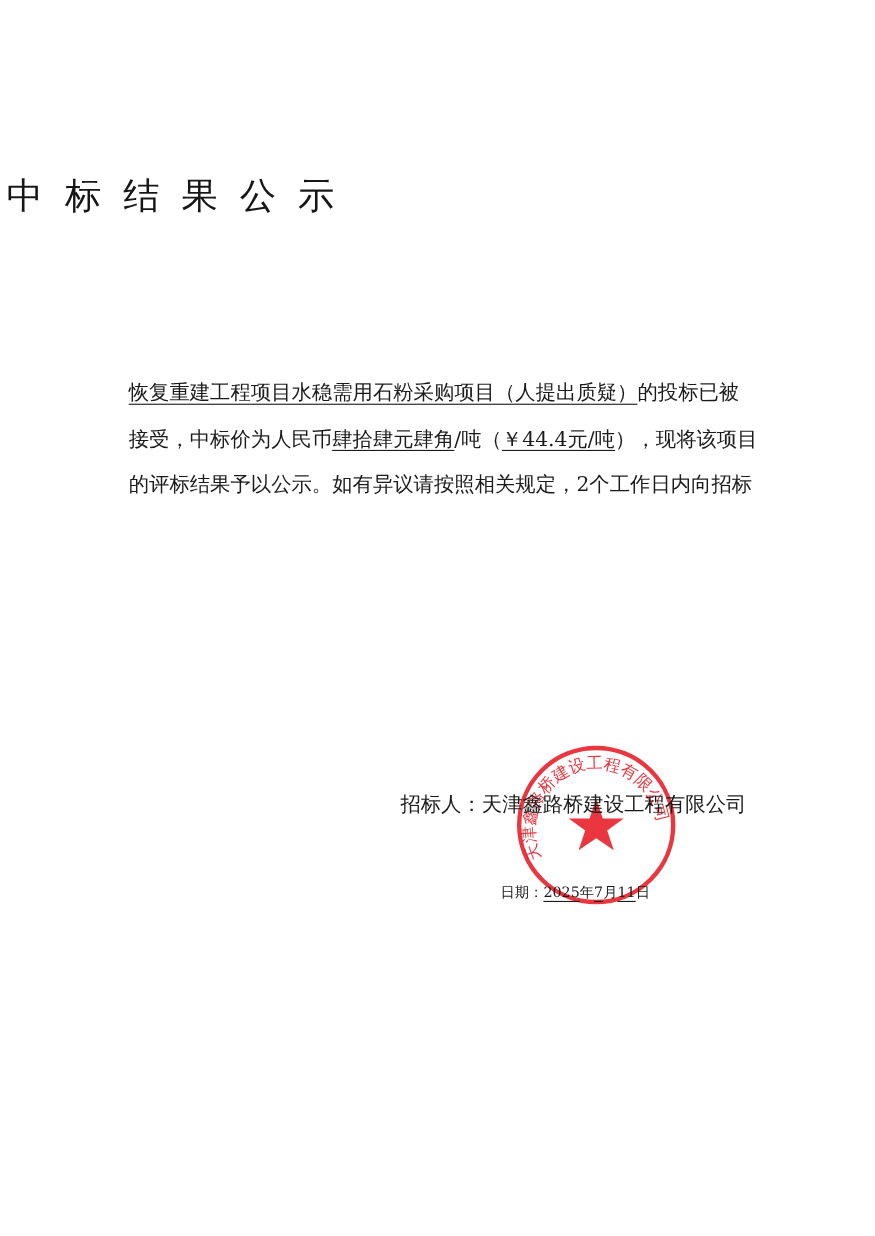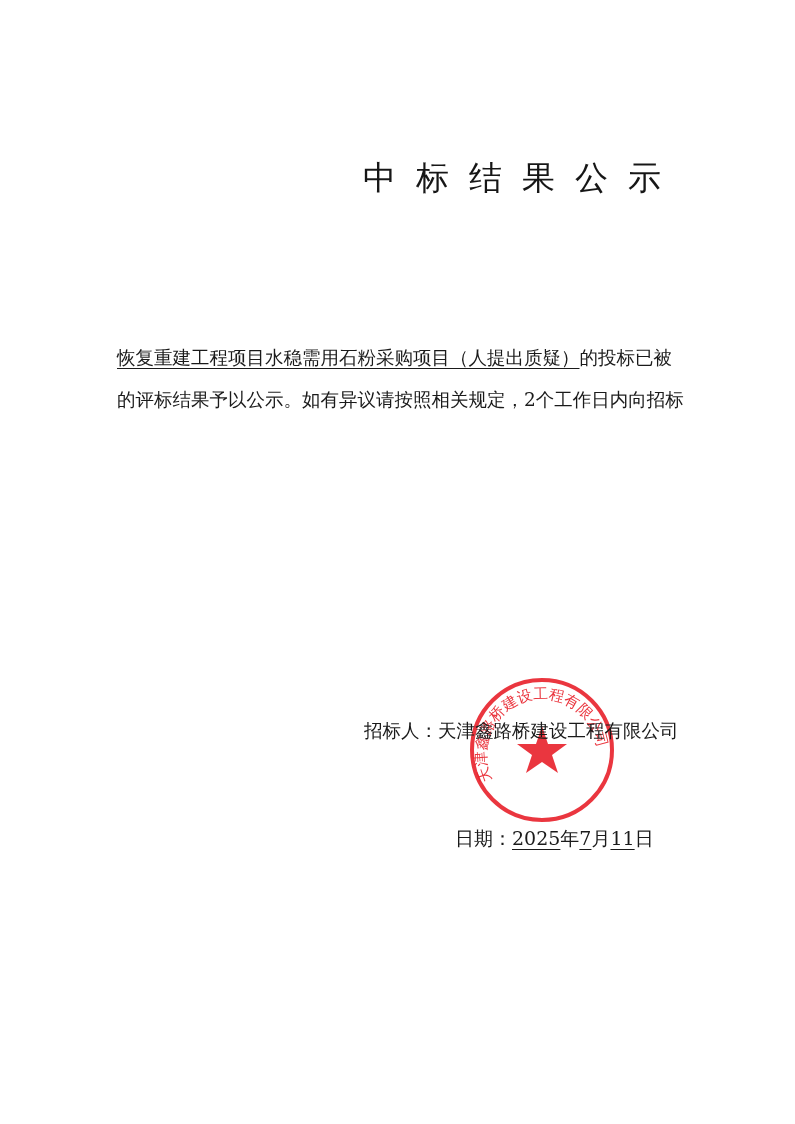--- a/index.html
+++ b/index.html
@@ -1,36 +1,37 @@
 <!DOCTYPE html>
 <html><head>
   <meta charset="utf-8">
   <style>
     html, body { margin: 0; padding: 0; background: #ffffff; }
     body { width: 795px; height: 1124px; position: relative; overflow: hidden;
       font-family: "DejaVu Serif", "Liberation Serif", serif; color: #1a1a1a; }
-    .title { position: absolute; top: 156px; left: 0; width: 681px; text-align: right;
+    .title { position: absolute; top: 156px; left: 0; width: 681px; text-align: left;
       font-family: "DejaVu Sans", "Liberation Sans", sans-serif; font-size: 33px;
-      letter-spacing: 20px; padding-left: 16px; box-sizing: border-box; color: #161616; }
+      letter-spacing: 20px; padding-left: 6px; box-sizing: border-box; color: #161616; }
     .para { position: absolute; top: 337px; left: 117px; width: 580px;
       font-size: 18.5px; line-height: 41.5px; text-align: justify; text-align-last: left; }
     .para .line { display: block; white-space: nowrap; }
     .indent { padding-left: 40px; }
     .u { text-decoration: underline; text-underline-offset: 4px; text-decoration-thickness: 1px; }
     .seal { position: absolute; left: 468px; top: 676px; width: 148px; height: 148px; }
     .signer { position: absolute; top: 718px; left: 364px; font-size: 18.5px; white-space: nowrap; }
-    .date { position: absolute; top: 802px; left: 455px; font-size: 19px; white-space: nowrap; margin-top: 24px; }
+    .date { position: absolute; top: 802px; left: 455px; font-size: 13px; white-space: nowrap; }
   </style>
 </head>
 <body>
 
 <div class="title">中标结果公示</div>
 
 <div class="para">
   <span class="line"><span class="u">恢复重建工程项目水稳需用石粉采购项目（人提出质疑）</span><span>的投标已被</span></span>
+  <span class="line"><span>接受，中标价为人民币</span><span class="u">肆拾肆元肆角</span><span>/吨（</span><span class="u">￥44.4元/吨</span><span>），现将该项目</span></span>
   <span class="line">的评标结果予以公示。如有异议请按照相关规定，2个工作日内向招标</span>
 </div>
 
 <svg class="seal" viewBox="0 0 148 148">
   <circle cx="74" cy="74" r="70" fill="none" stroke="#e8202a" stroke-width="4" opacity="0.9"></circle>
   <polygon points="74,50 80,68 99,68 84,79 90,97 74,86 58,97 64,79 49,68 68,68" fill="#e8202a" opacity="0.9"></polygon>
   <defs>
       <path id="arc" d="M 24,104 A 56,56 0 1,1 124,104"></path>
     </defs>
   <text font-size="15" fill="#e8202a" opacity="0.9" font-family="DejaVu Sans, sans-serif"><textPath href="#arc">天津鑫路桥建设工程有限公司</textPath></text>

